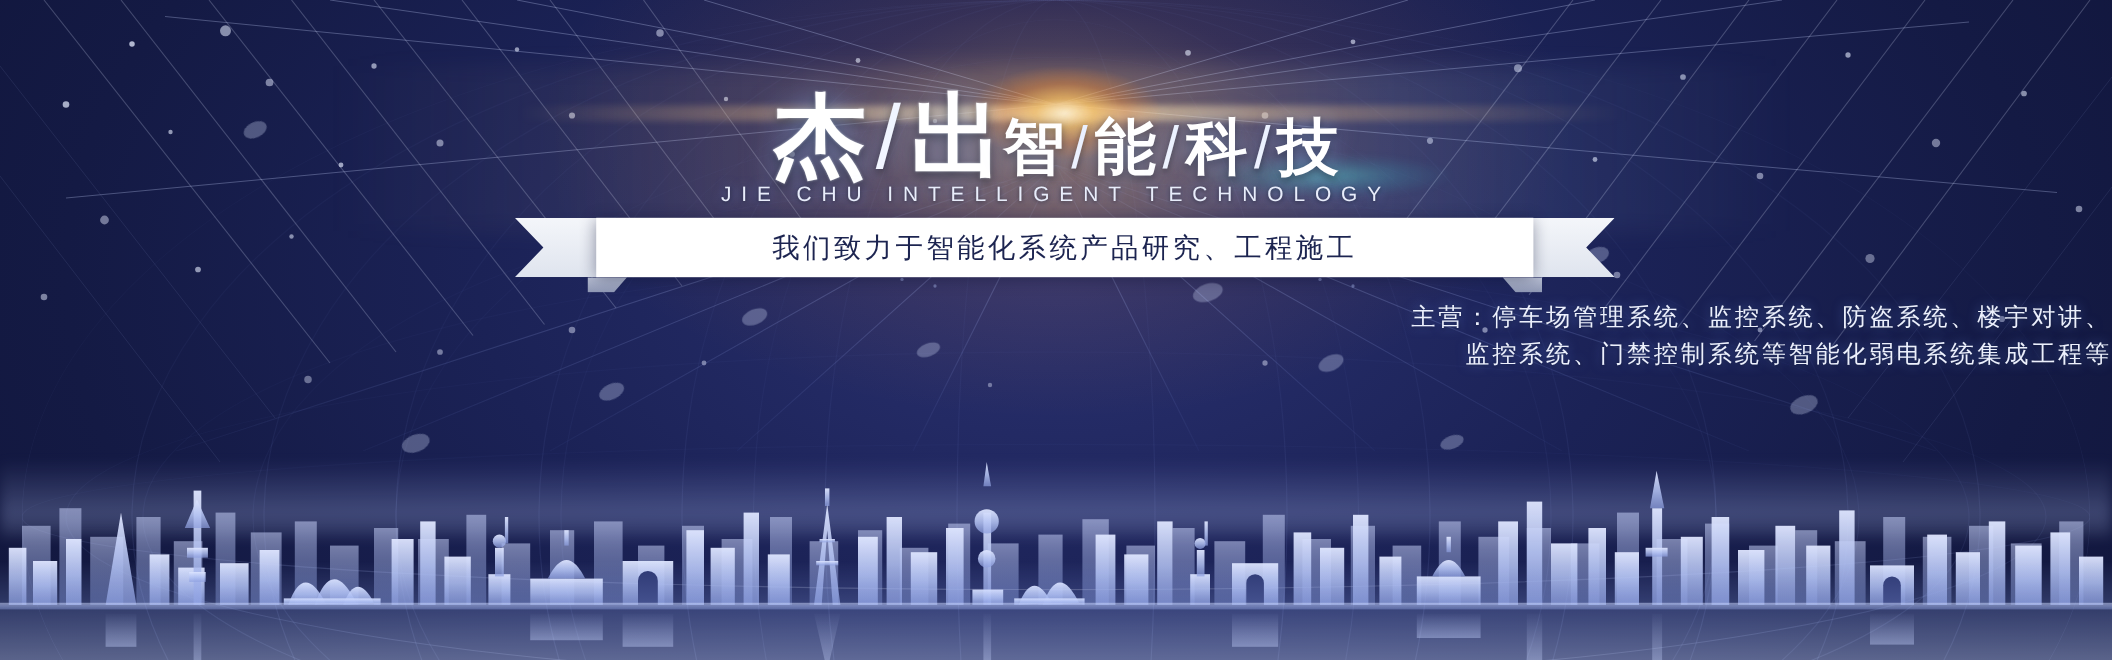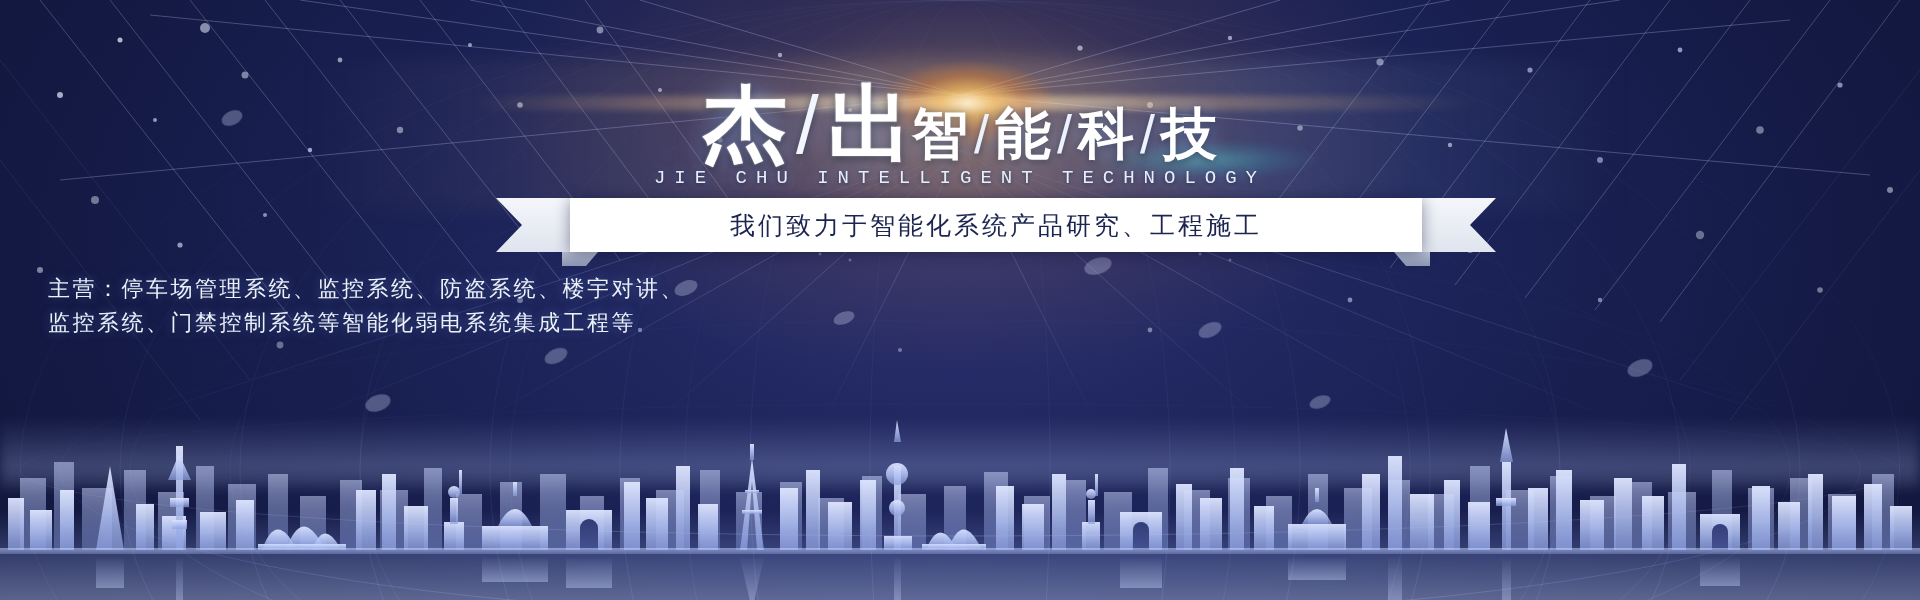--- a/index.html
+++ b/index.html
@@ -73,25 +73,25 @@
     font-size:54px;font-weight:400;color:#eef3ff;padding:0 6px;
     text-shadow:0 0 16px rgba(150,190,255,.5),0 2px 6px rgba(0,0,0,.45);
     font-family:"Liberation Sans",sans-serif;
   }
 
   
   .subtitle{
     position:absolute;left:0;top:167px;width:1920px;text-align:center;
     color:#e8edfb;font-size:19px;font-weight:400;letter-spacing:9px;
     text-shadow:0 0 10px rgba(120,160,255,.55),0 1px 4px rgba(0,0,0,.6);
-    font-family:Liberation Mono, monospace;
-  }
-
-  
-  .ribbon{position:absolute;left:496px;top:198px;width:1000px;height:54px;}
+    font-family:Liberation Sans, sans-serif;
+  }
+
+  
+  .ribbon{position:absolute;left:468px;top:198px;width:1000px;height:54px;}
   .rb-left-tail,.rb-right-tail{
     position:absolute;top:0;width:92px;height:54px;
     background:linear-gradient(180deg,#f4f6fa 0%,#dfe4ee 100%);
   }
   .rb-left-tail{left:0;clip-path:polygon(0 0,92px 0,92px 54px,0 54px,26px 27px);}
   .rb-right-tail{right:0;clip-path:polygon(0 0,92px 0,66px 27px,92px 54px,0 54px);}
   .rb-left-fold,.rb-right-fold{
     position:absolute;top:54px;width:36px;height:14px;
     background:linear-gradient(180deg,#b9c0d4 0%,#8e97b4 100%);
   }
@@ -102,21 +102,21 @@
     background:#ffffff;display:flex;align-items:center;justify-content:center;
     box-shadow:0 2px 14px rgba(10,16,48,.45);
   }
   .rb-text{
     color:#1c2450;font-size:25px;font-weight:500;letter-spacing:3px;
     font-family:"DejaVu Sans","Liberation Sans",sans-serif;white-space:nowrap;
   }
 
   
   .desc{
-    position:absolute;left:0;top:272px;width:1920px;text-align:left;
+    position:absolute;left:0;top:272px;width:1920px;text-align:right;
     color:#ecf0fc;font-size:22px;line-height:34px;letter-spacing:2.5px;
     text-shadow:0 0 10px rgba(110,150,255,.5),0 1px 4px rgba(0,0,0,.55);
     font-family:"DejaVu Sans","Liberation Sans",sans-serif;
     padding-left:48px;
   }
   .desc div{white-space:nowrap;}
 
   
   .skyline{position:absolute;left:0;bottom:0;width:1920px;height:230px;pointer-events:none;}
   .water-glow{

